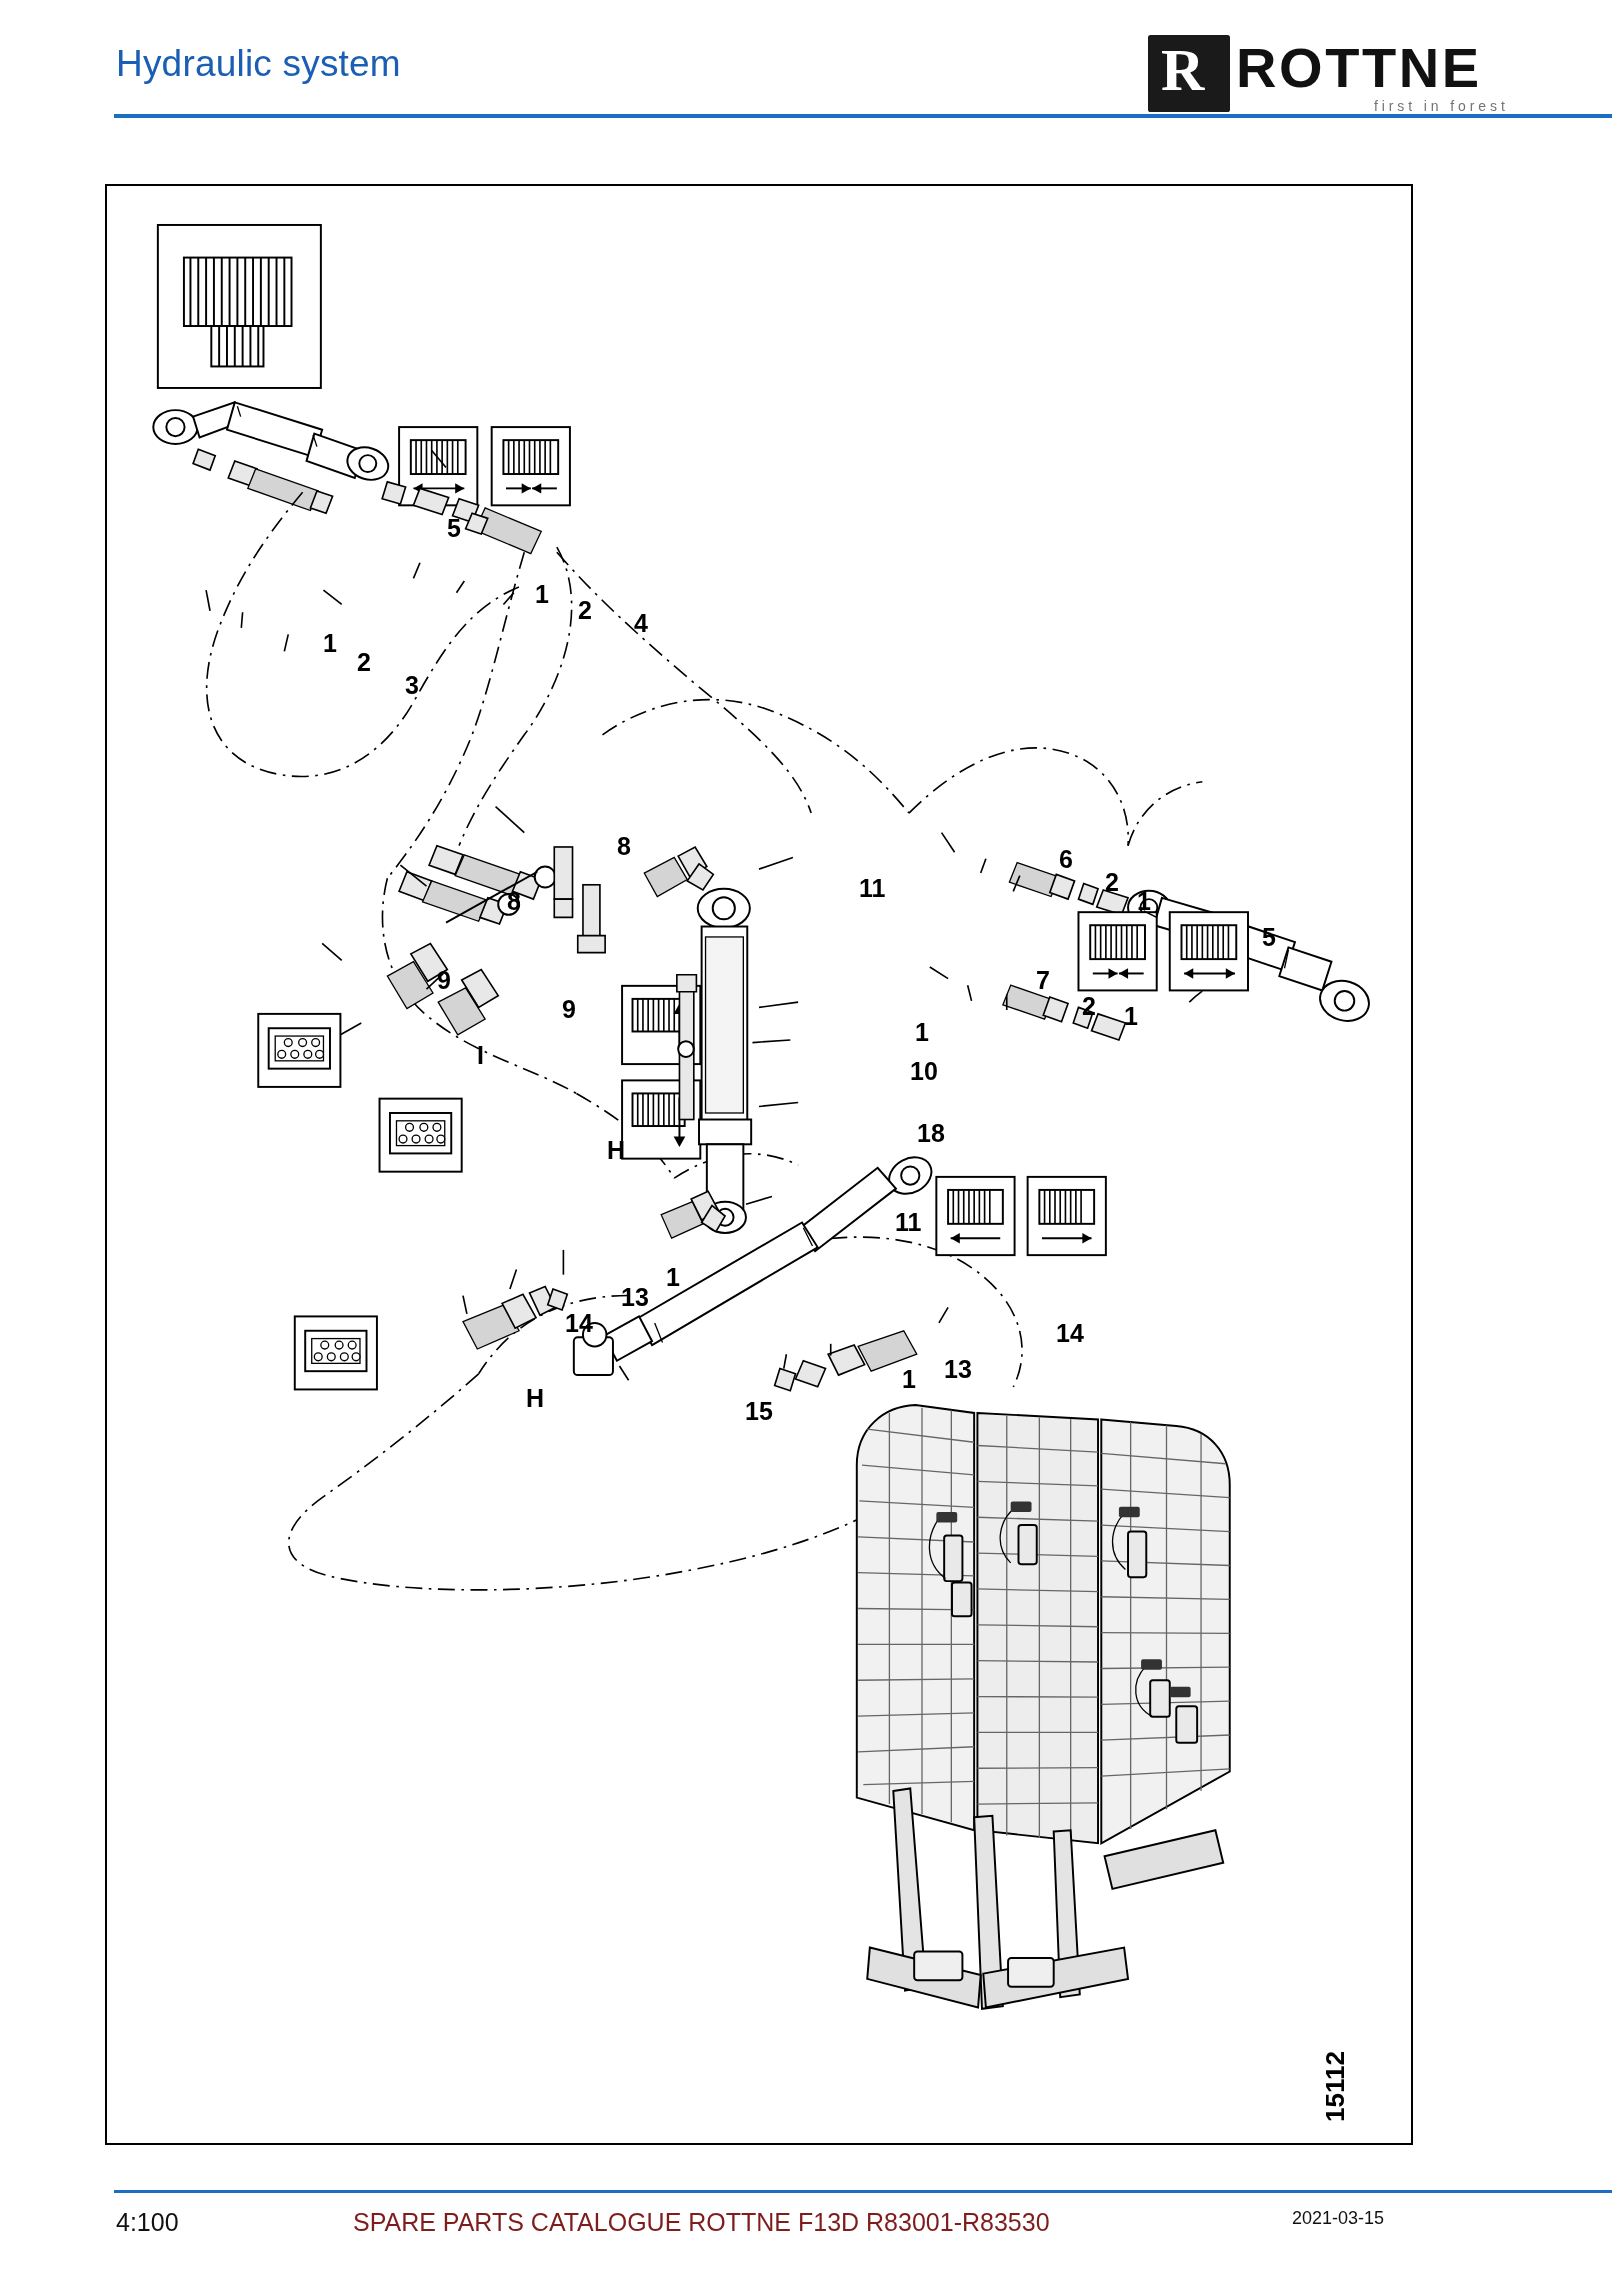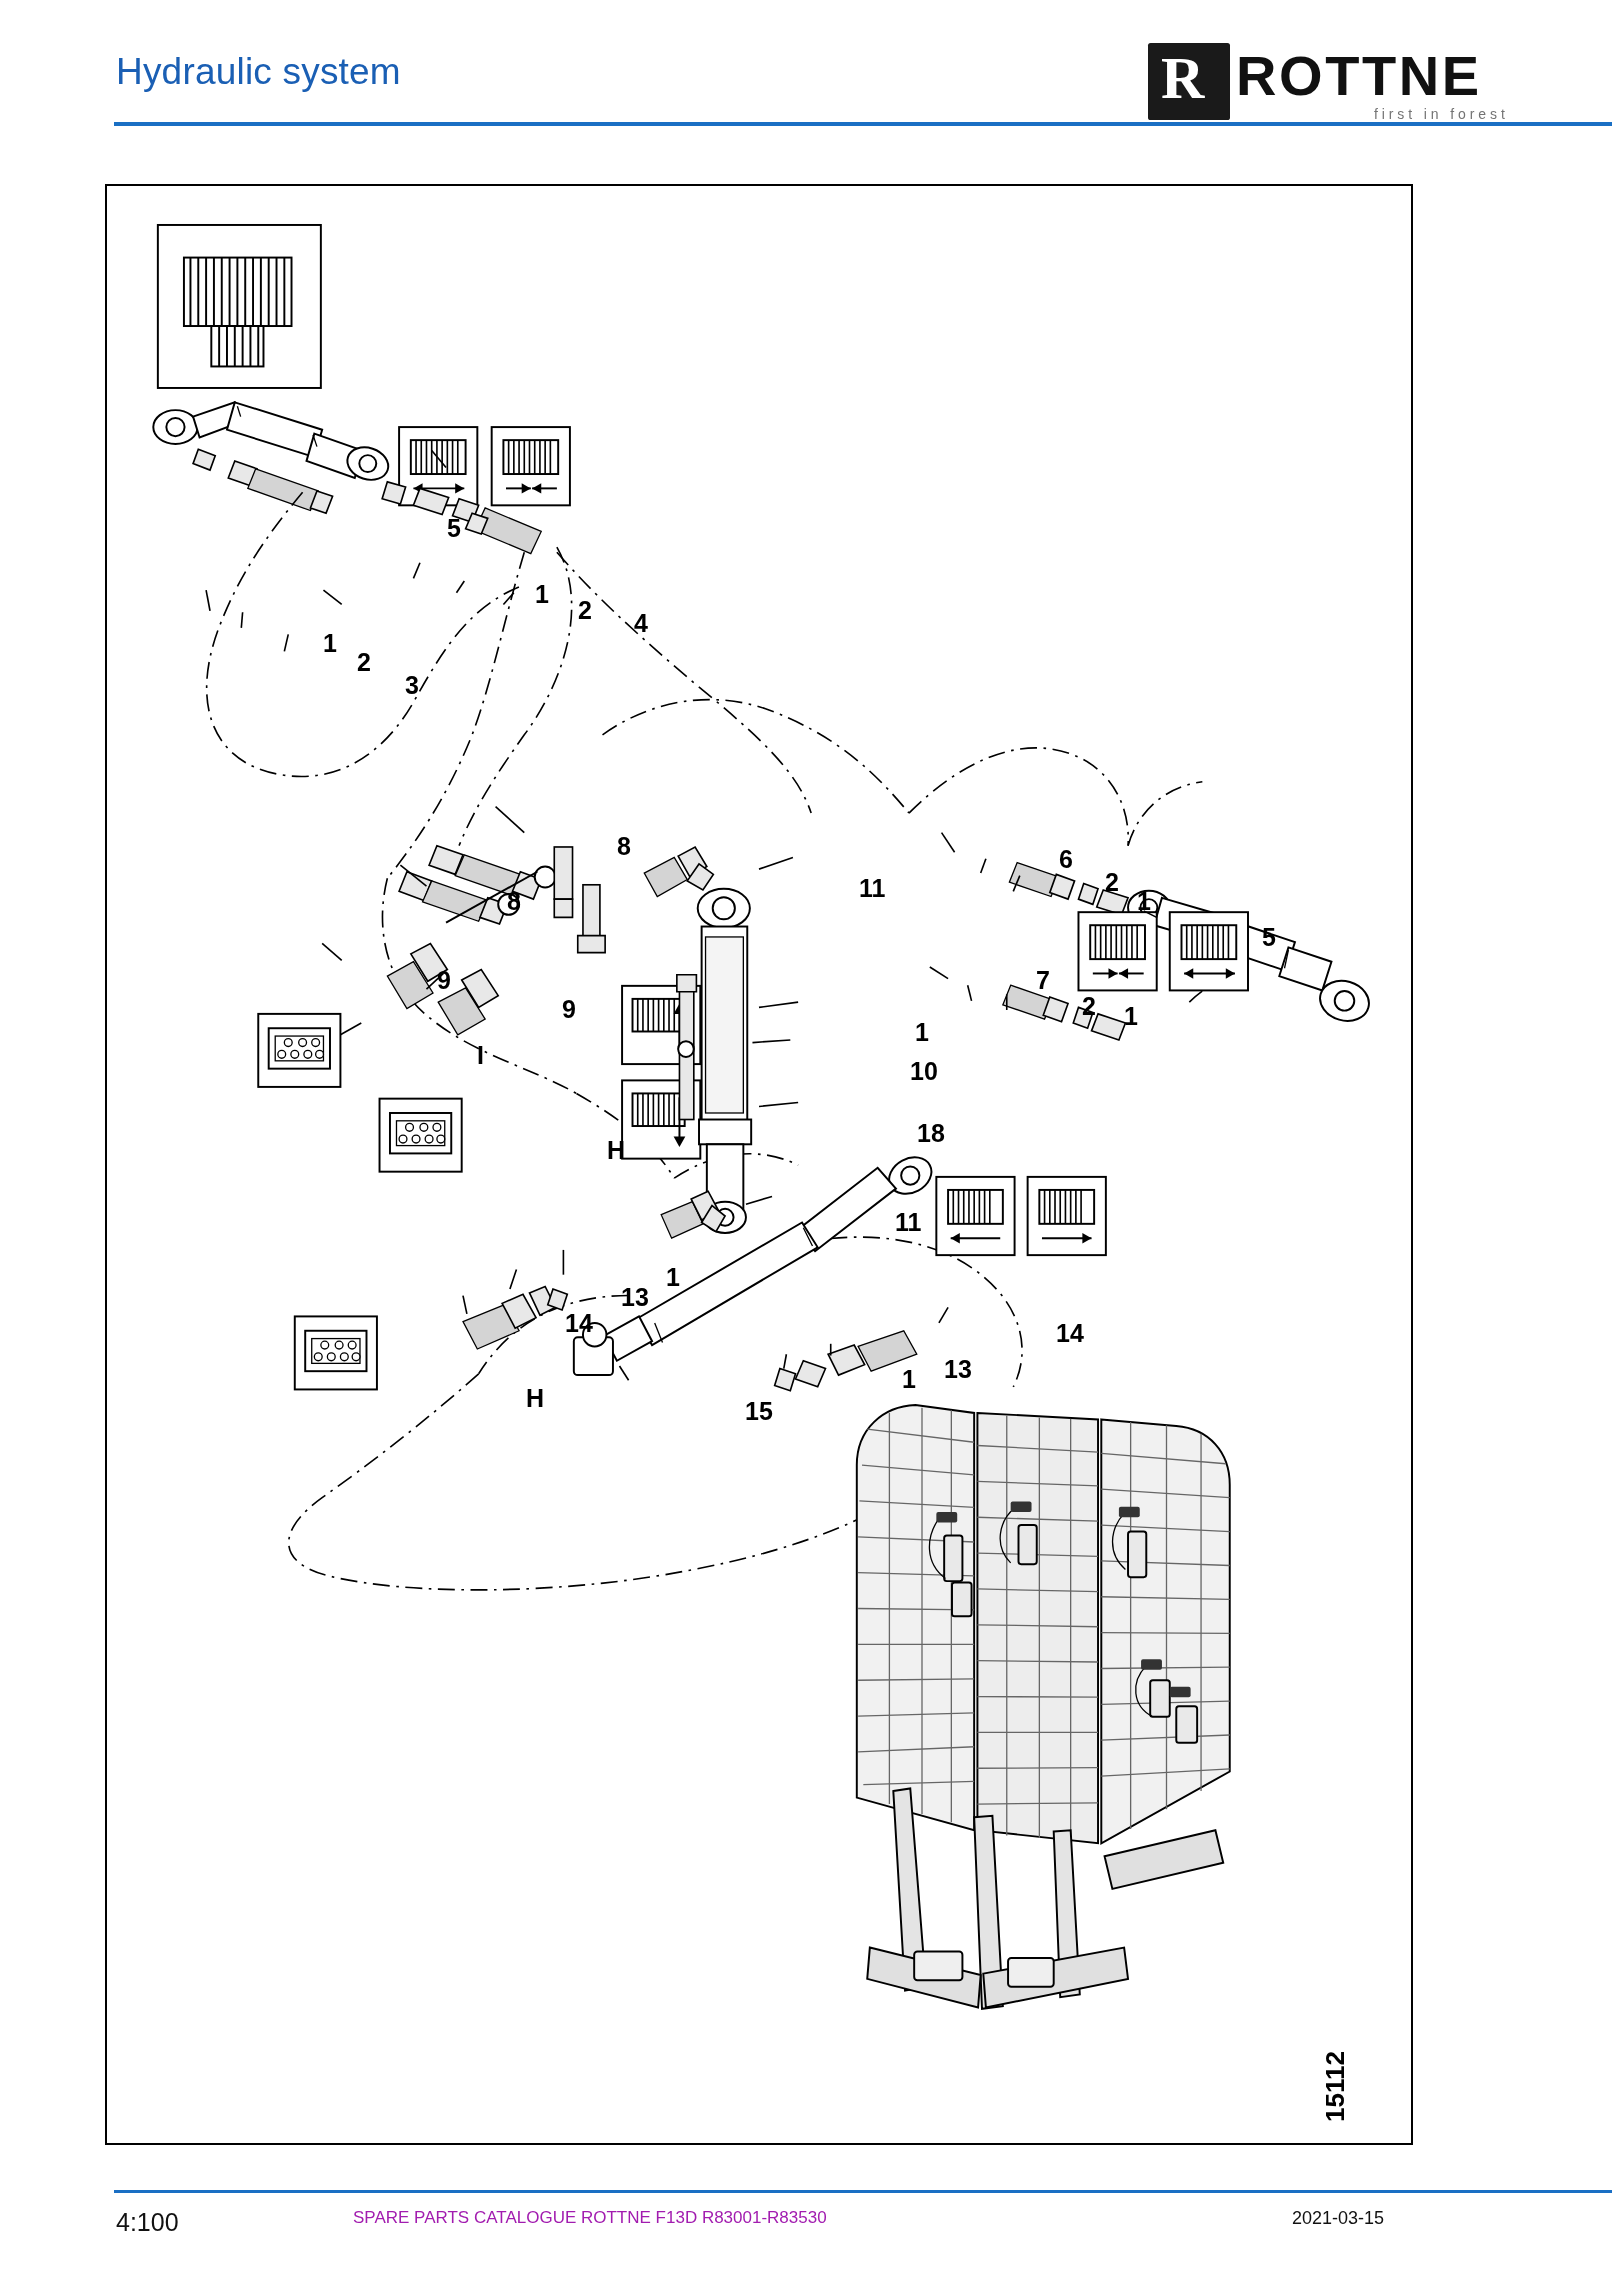--- a/index.html
+++ b/index.html
@@ -8,21 +8,21 @@
     width: 1622px; height: 2295px;
     background: #ffffff;
     font-family: "Liberation Sans", sans-serif;
     position: relative;
     overflow: hidden;
   }
 
   
   .header {
     position: absolute;
-    top: 12px; left: 0;
+    top: 4px; left: 0;
     width: 1344px; height: 124px;
   }
   .header-title {
     position: absolute;
     left: 116px; top: 39px;
     font-size: 37px;
     color: #1a5fb4;
     letter-spacing: 0.2px;
   }
   .header-rule {
@@ -121,21 +121,21 @@
     position: absolute;
     left: 0; top: 2208px;
     width: 1622px; height: 46px;
   }
   .footer-left {
     position: absolute; left: 116px; top: 0;
     font-size: 25px; color: #111;
   }
   .footer-center {
     position: absolute; left: 353px; top: 0;
-    font-size: 17px; color: #a21caf;
+    font-size: 25px; color: #7f1d1d;
   }
   .footer-right {
     position: absolute; left: 1292px; top: 0;
     font-size: 18px; color: #111;
   }
 </style>
 </head>
 <body>
 
 <div class="header">

